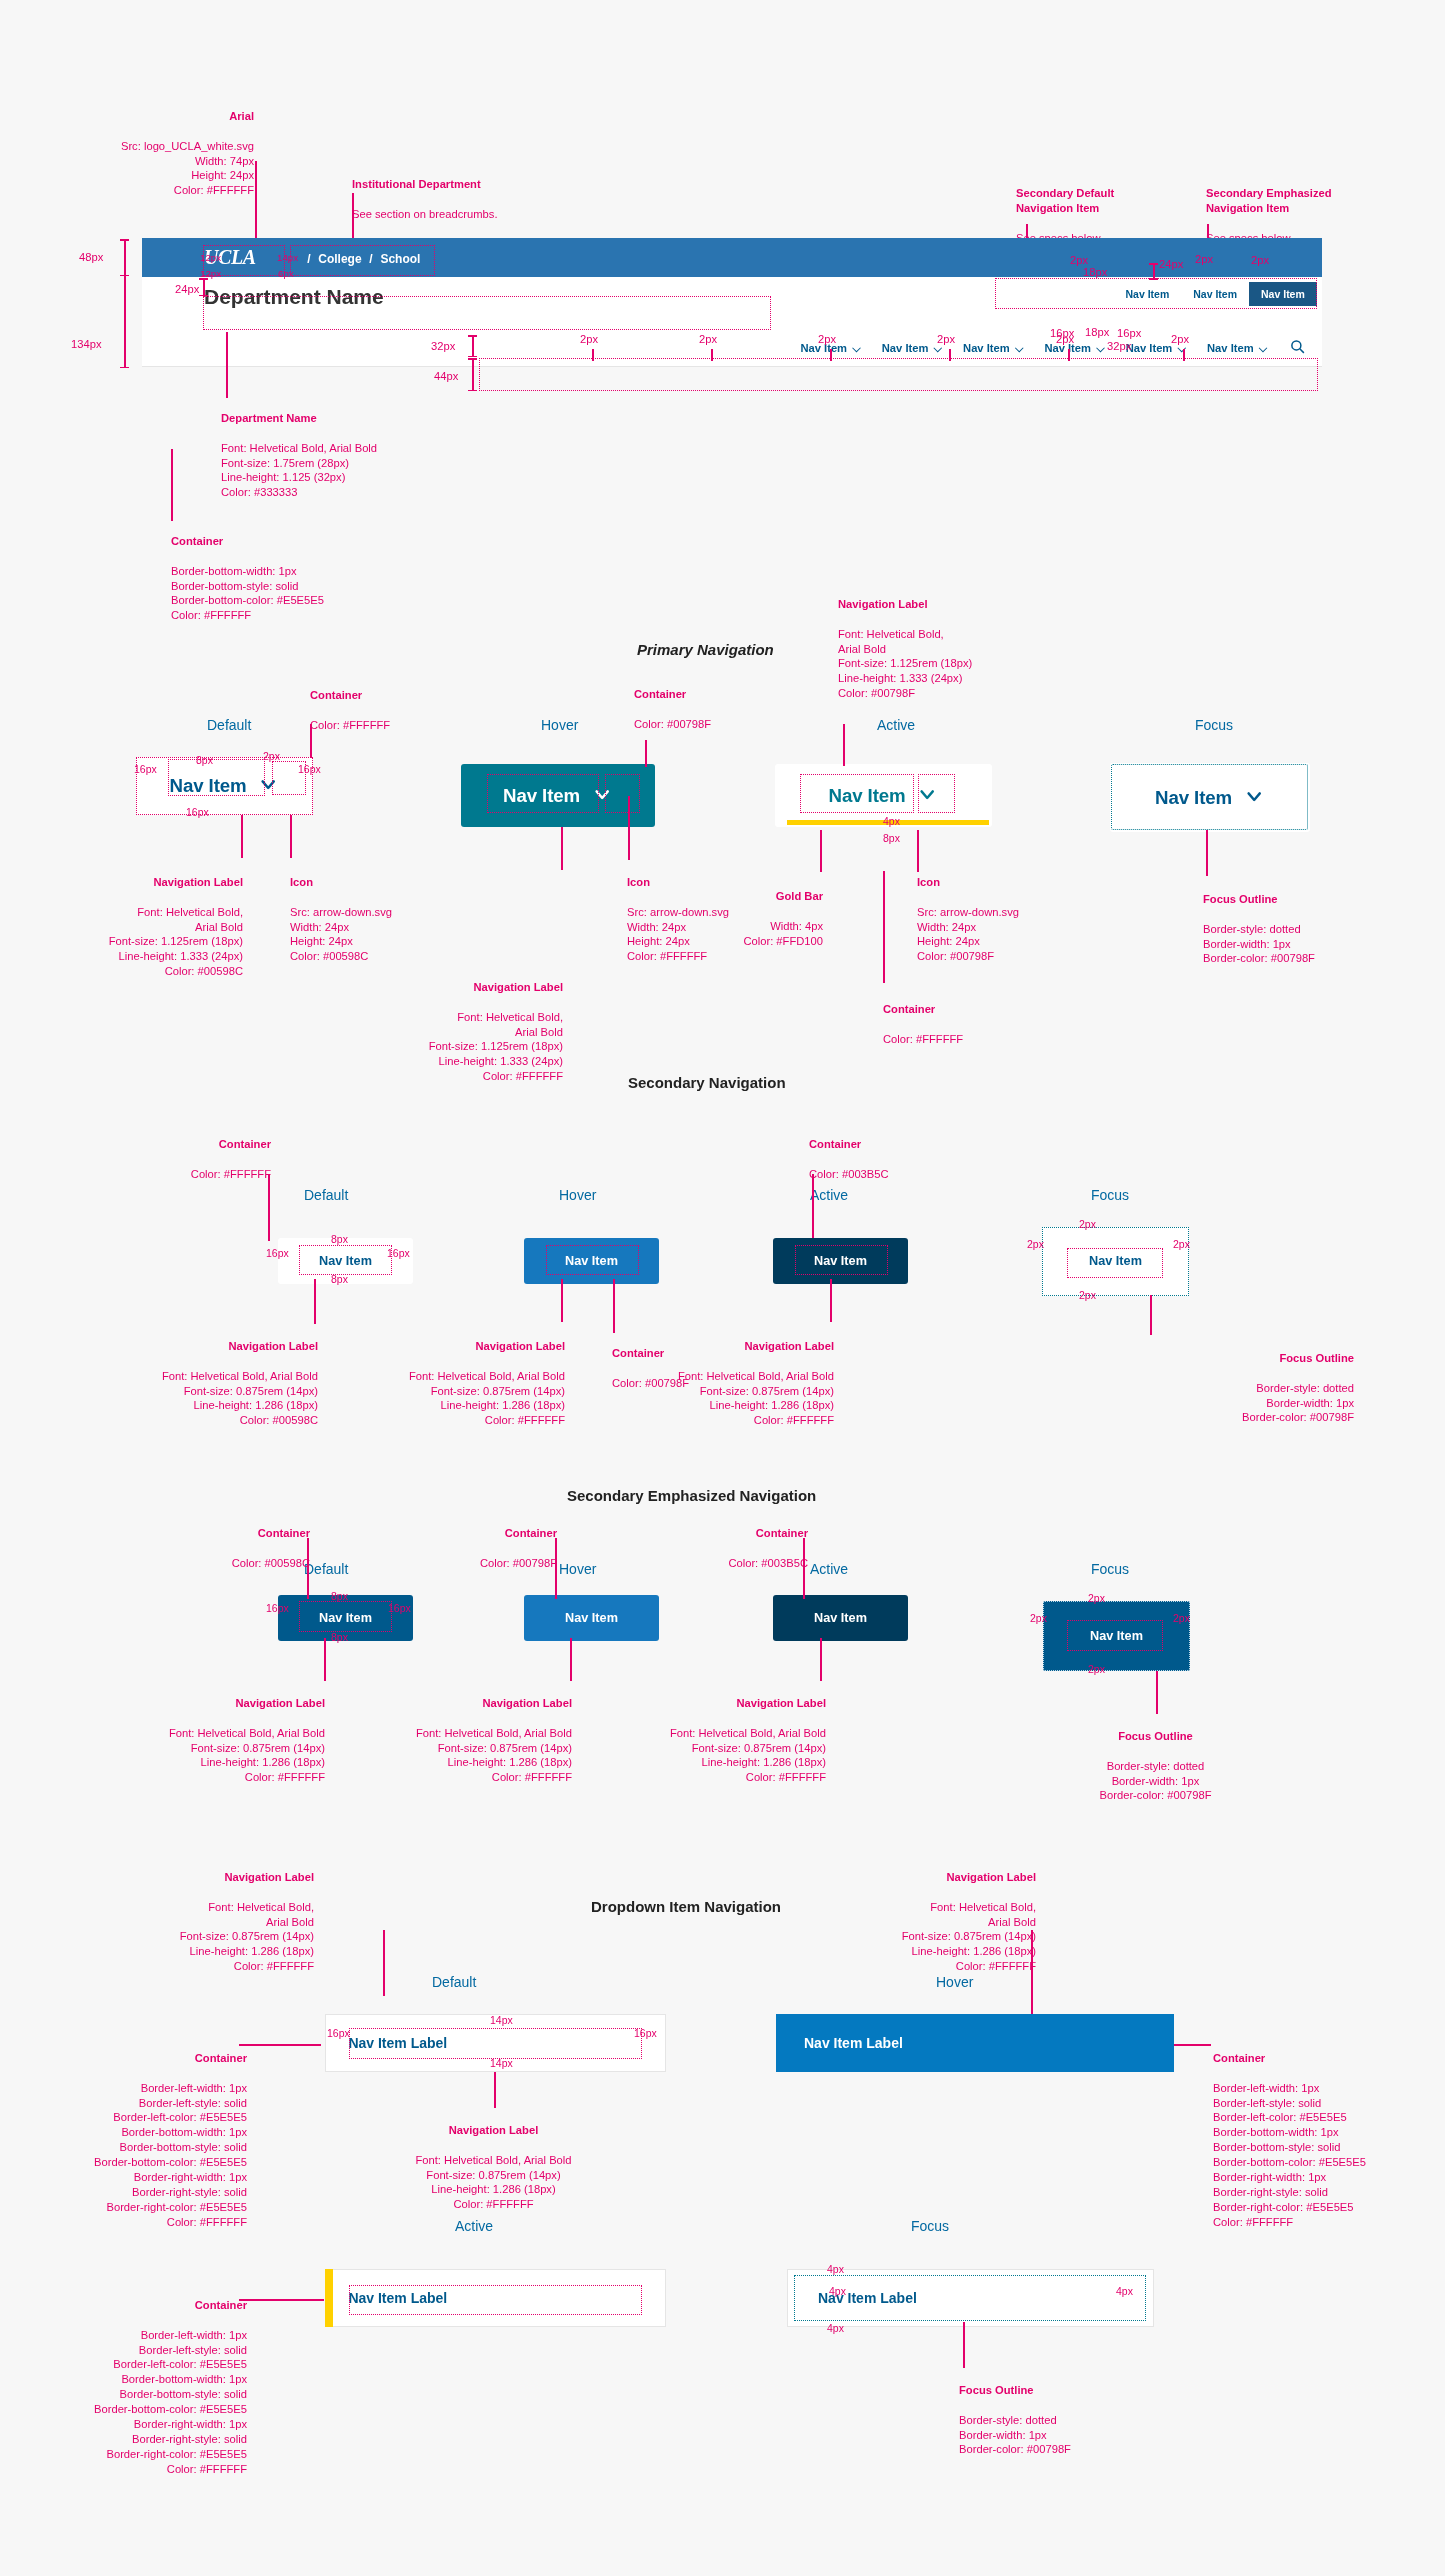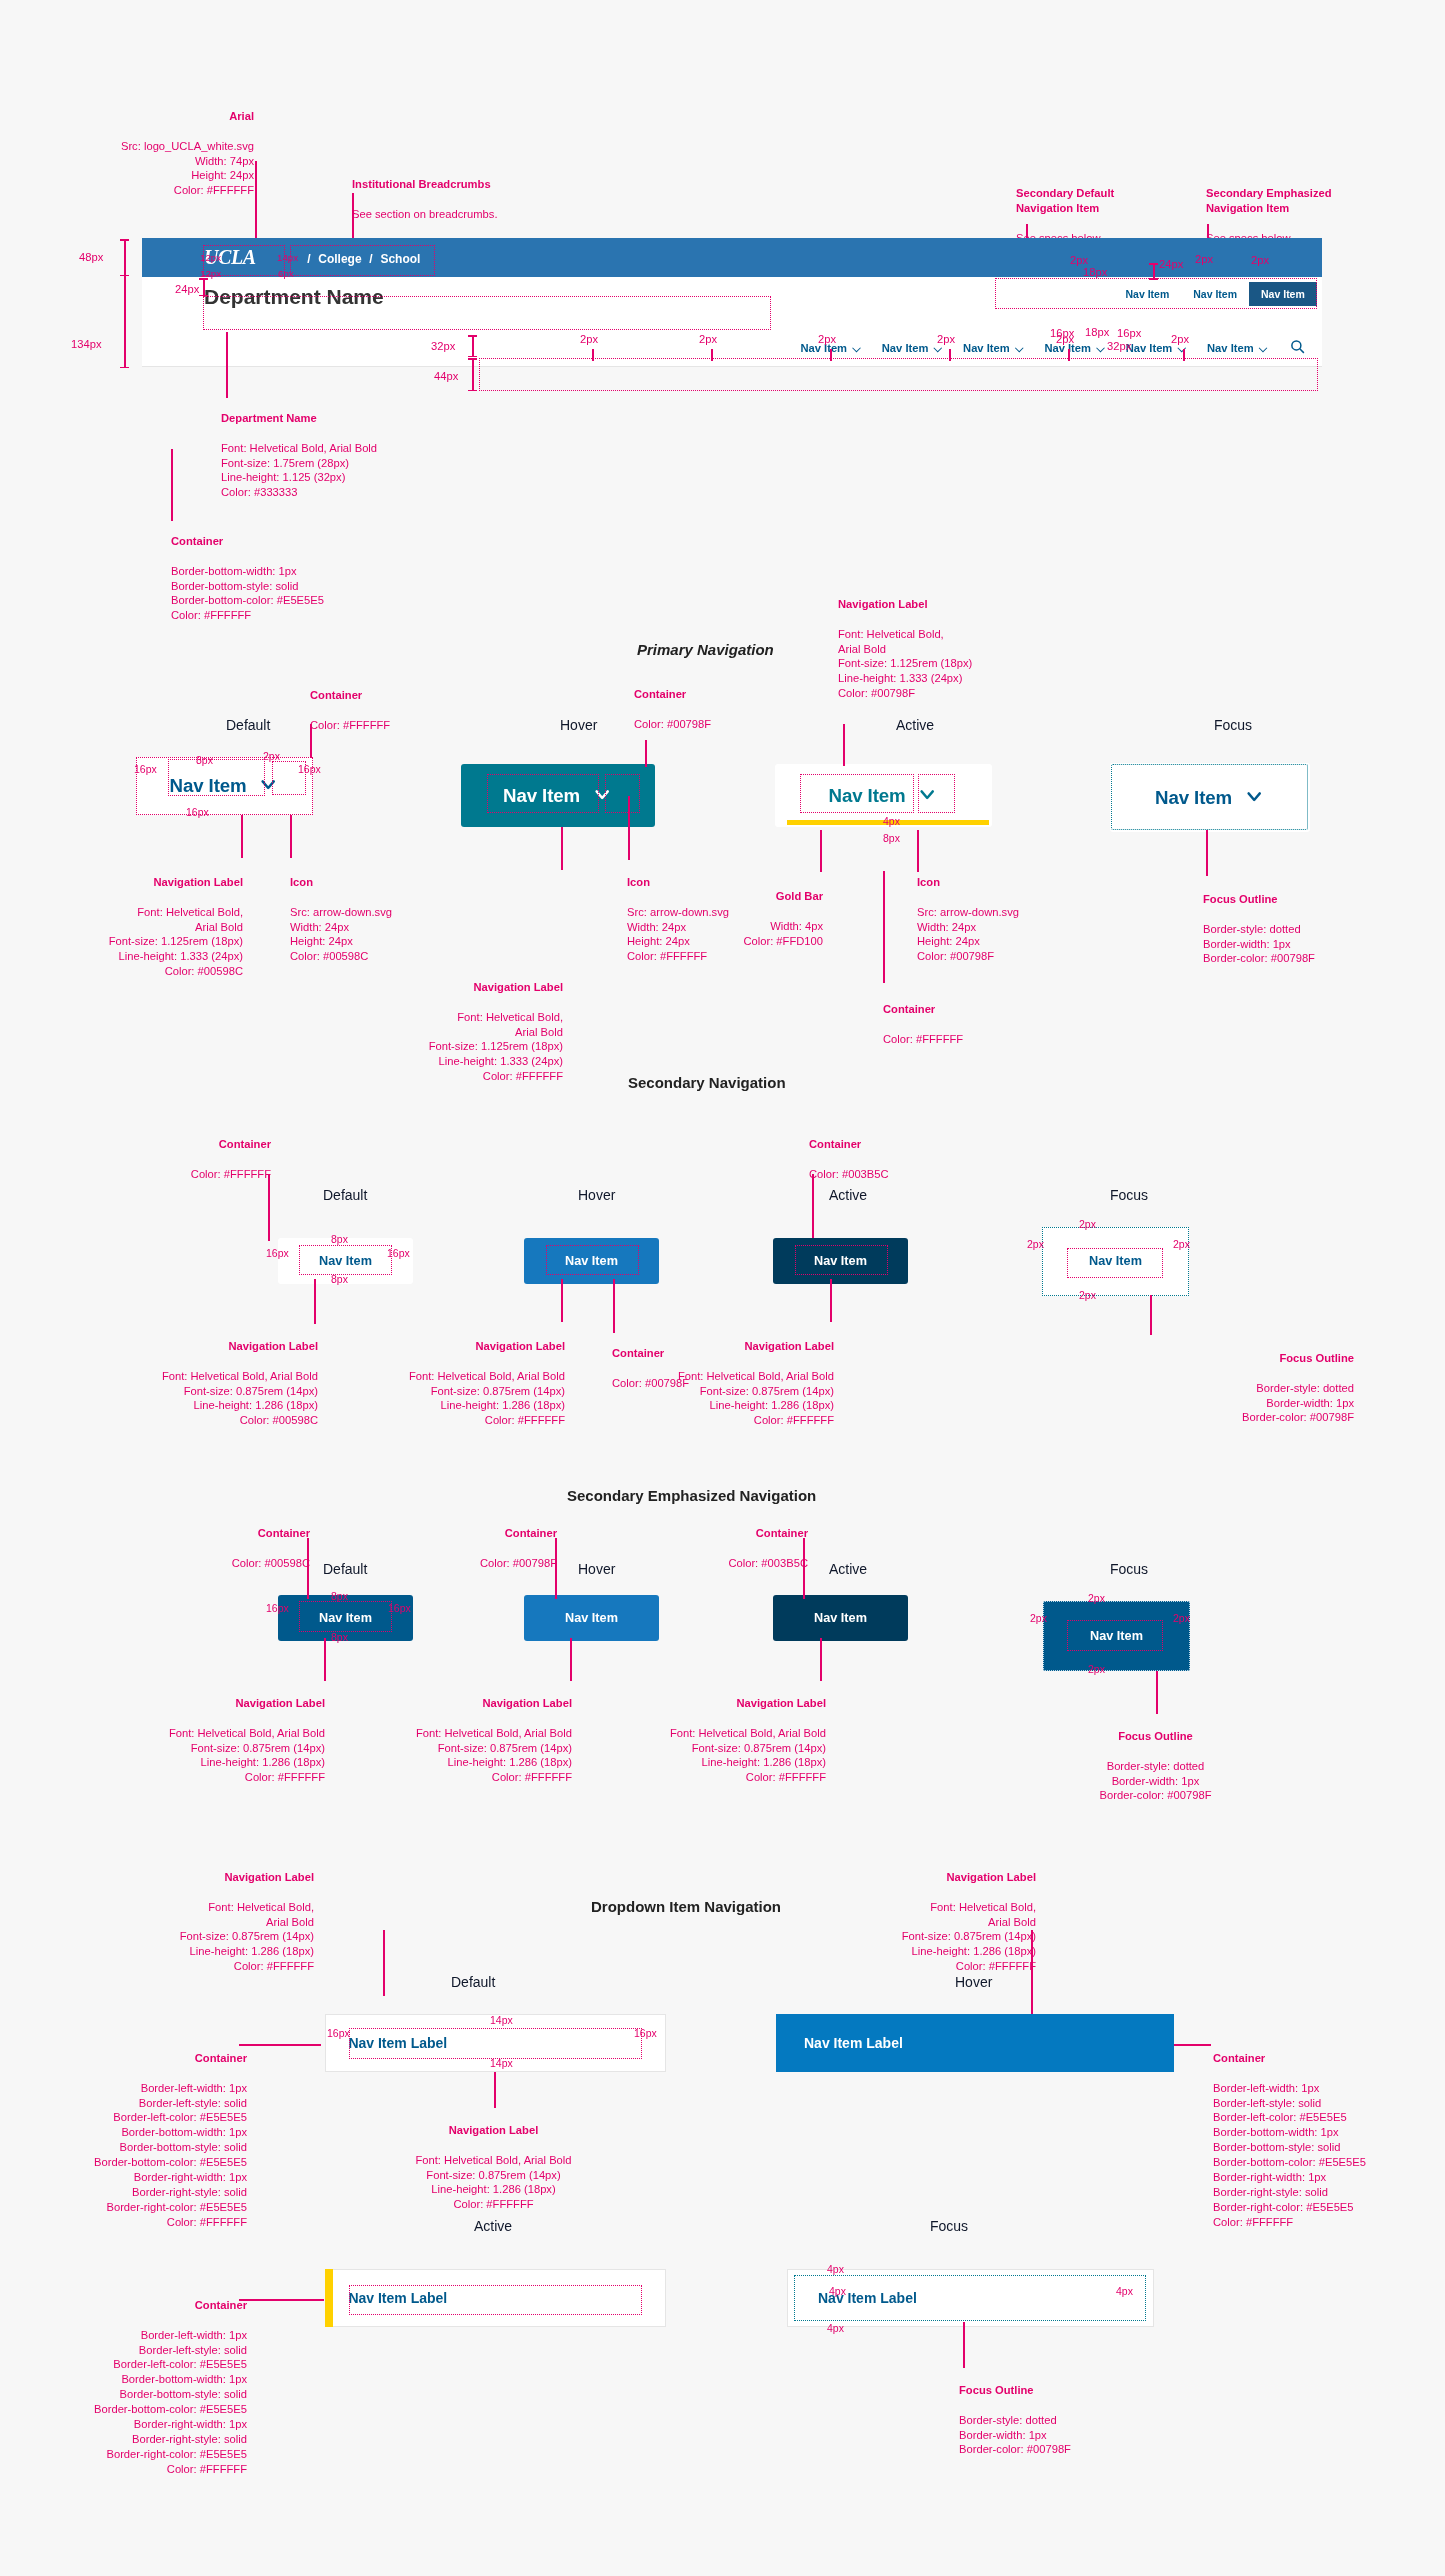--- a/index.html
+++ b/index.html
@@ -14,21 +14,21 @@
   }
   .stage { position:absolute; inset:0; }
 
   
   .spec { position:absolute; color:#e3006b; font-size:11.2px; line-height:1.33; white-space:pre-line; }
   .spec b, .spec .t { font-weight:bold; display:block; }
   .spec.r { text-align:right; }
   .spec.c { text-align:center; }
   .spec.l { text-align:left; }
   .dim { position:absolute; color:#e3006b; font-size:11.2px; font-weight:400; white-space:nowrap; }
-  .state { position:absolute; color:#0f172a; font-size:14px; white-space:nowrap;margin-left:19px; }
+  .state { position:absolute; color:#0369a1; font-size:14px; white-space:nowrap; }
   .sectiontitle { position:absolute; color:#222; font-size:15px; font-weight:bold; white-space:nowrap; }
 
   
   .lv { position:absolute; width:1.5px; background:#e3006b; }
   .lh { position:absolute; height:1.5px; background:#e3006b; }
 
   
   .mv { position:absolute; width:1.5px; background:#e3006b; }
   .mv::before,.mv::after{ content:""; position:absolute; left:-3.7px; width:9px; height:1.5px; background:#e3006b; }
   .mv::before{ top:0; } .mv::after{ bottom:0; }
@@ -80,21 +80,21 @@
   <div class="spec r" style="left:30px; top:94px; width:224px;">
     <span class="t">Arial</span>
     <span>Src: logo_UCLA_white.svg
 Width: 74px
 Height: 24px
 Color: #FFFFFF</span>
   </div>
   <div class="lv" style="left:255px; top:161px; height:84px;"></div>
 
   <div class="spec l" style="left:352px; top:162px; width:247px;">
-    <span class="t">Institutional Breadcrumbs</span>
+    <span class="t">Institutional Department</span>
     <span>See section on breadcrumbs.</span>
   </div>
   <div class="lv" style="left:352px; top:193px; height:52px;"></div>
 
   <div class="spec l" style="left:1016px; top:171px; width:187px;">
     <span class="t">Secondary Default
 Navigation Item</span>
     <span>See specs below</span>
   </div>
   <div class="lv" style="left:1026px; top:224px; height:54px;"></div>

